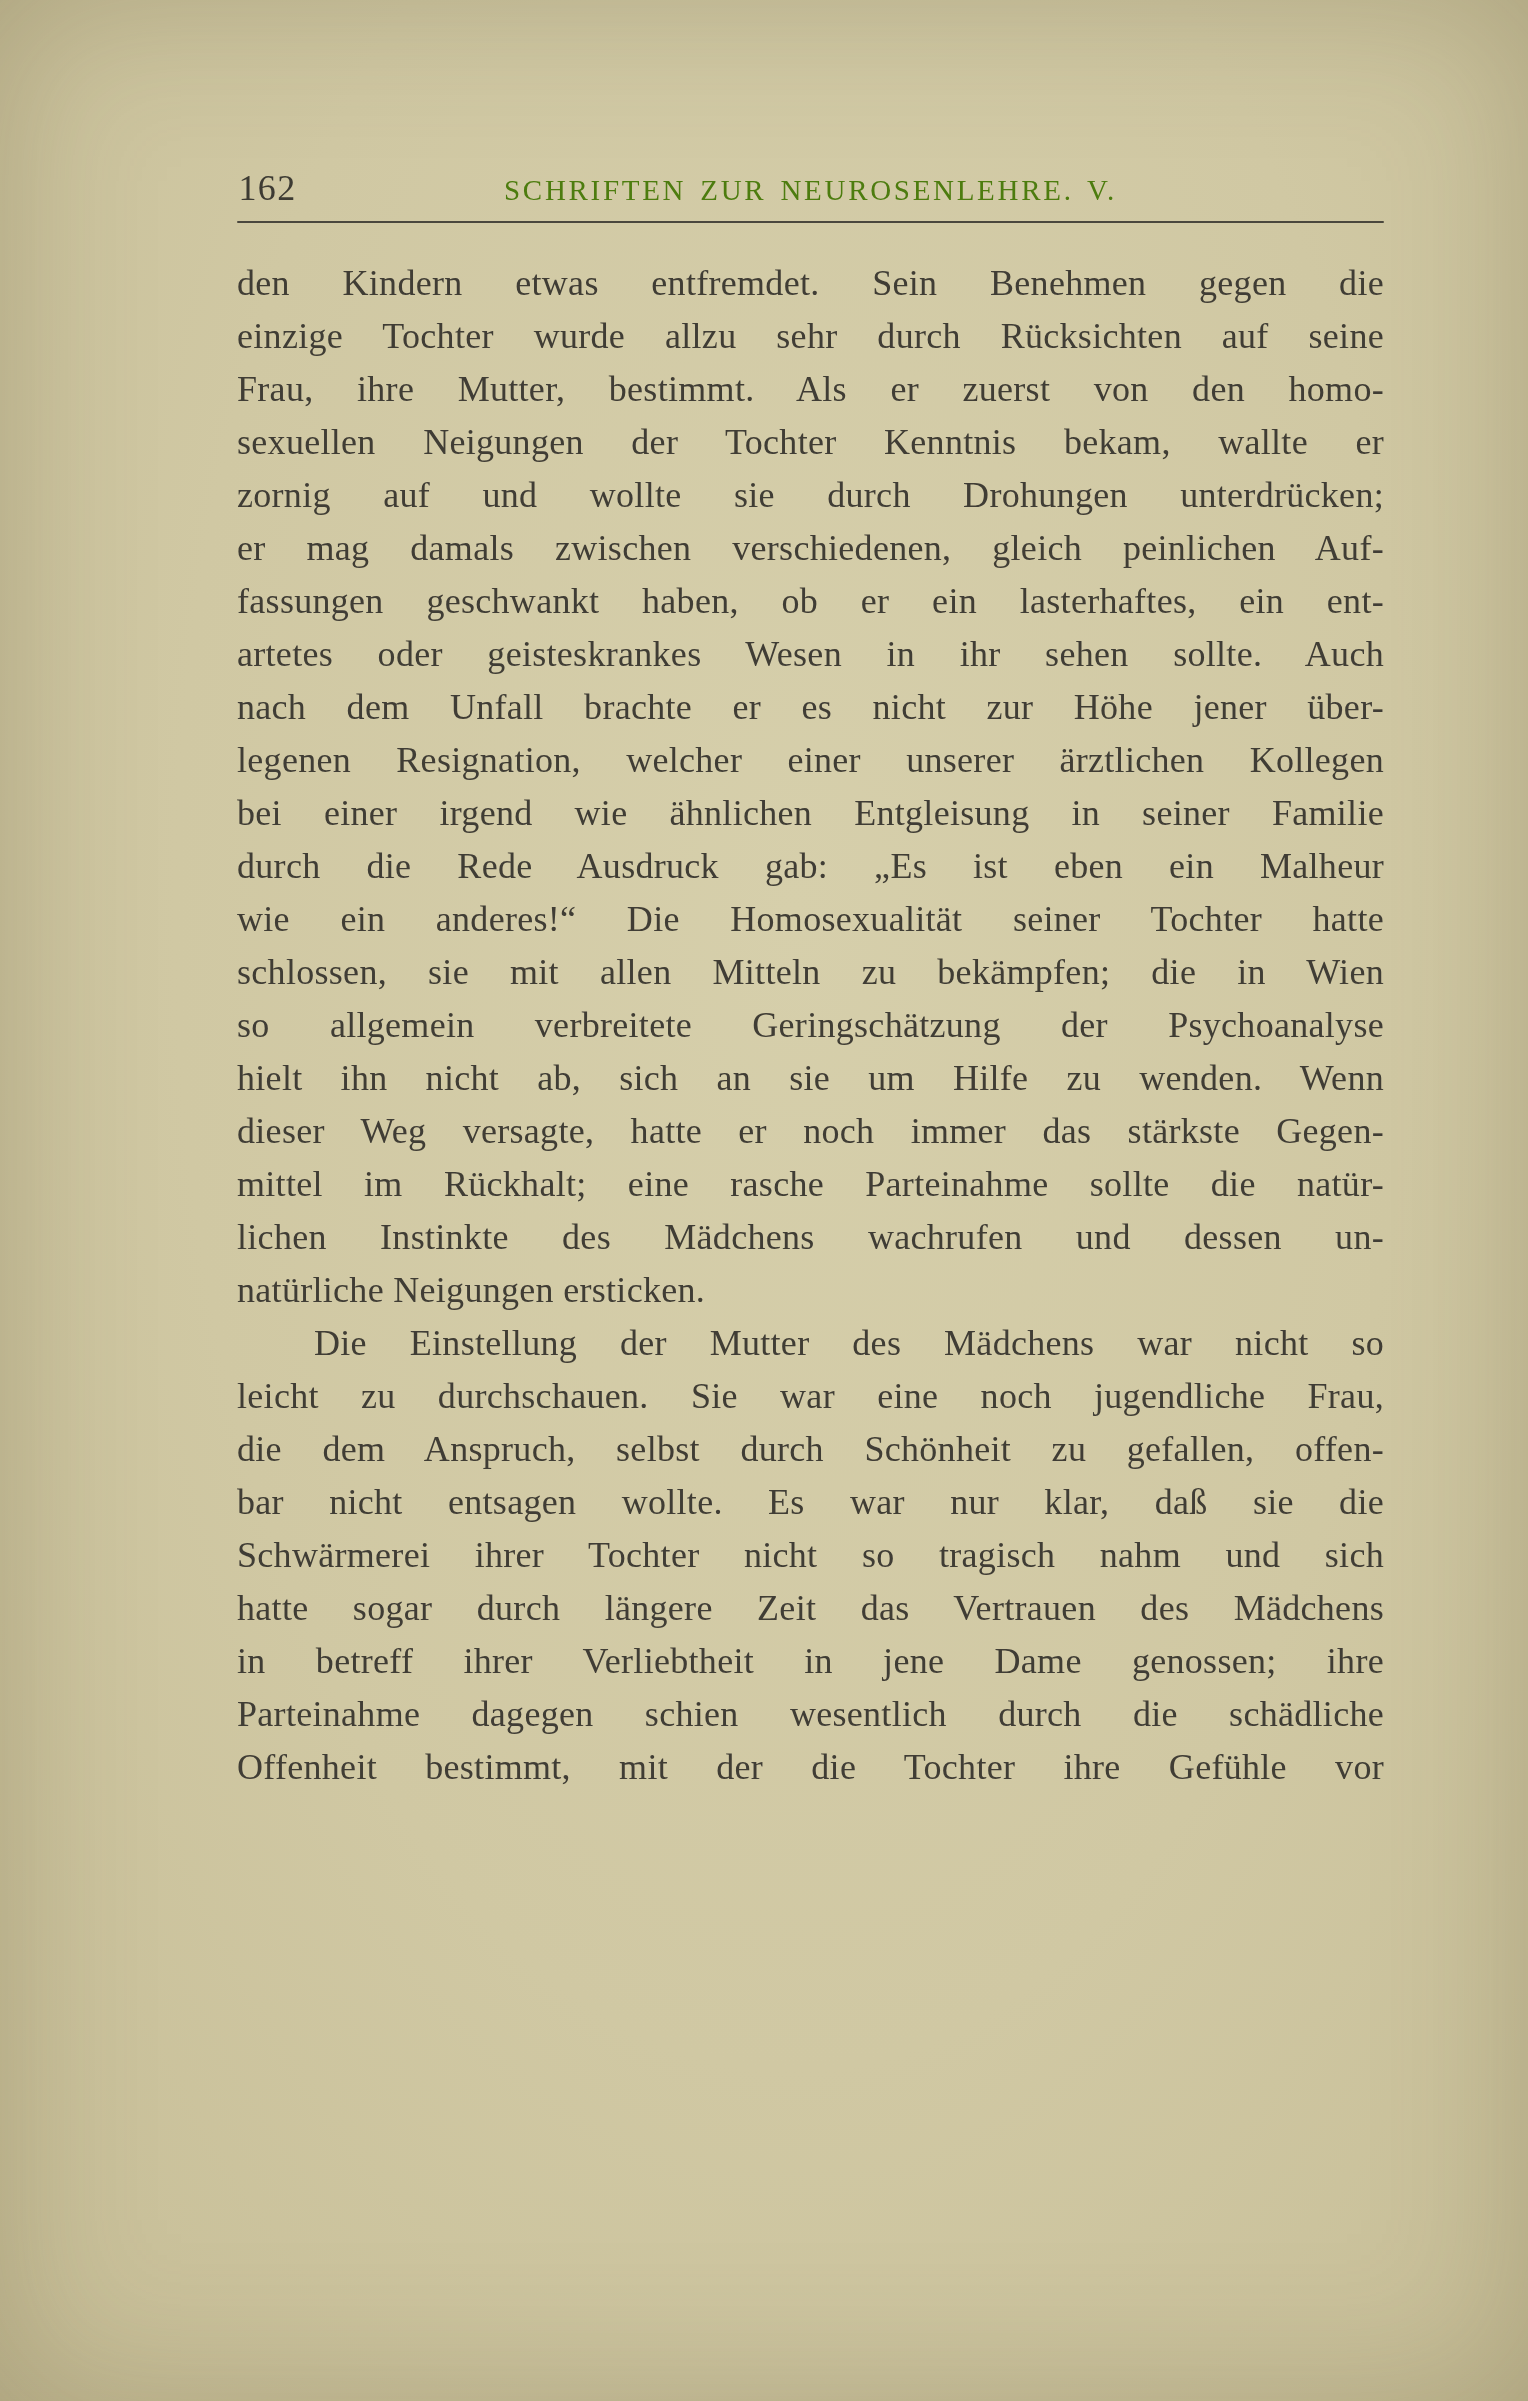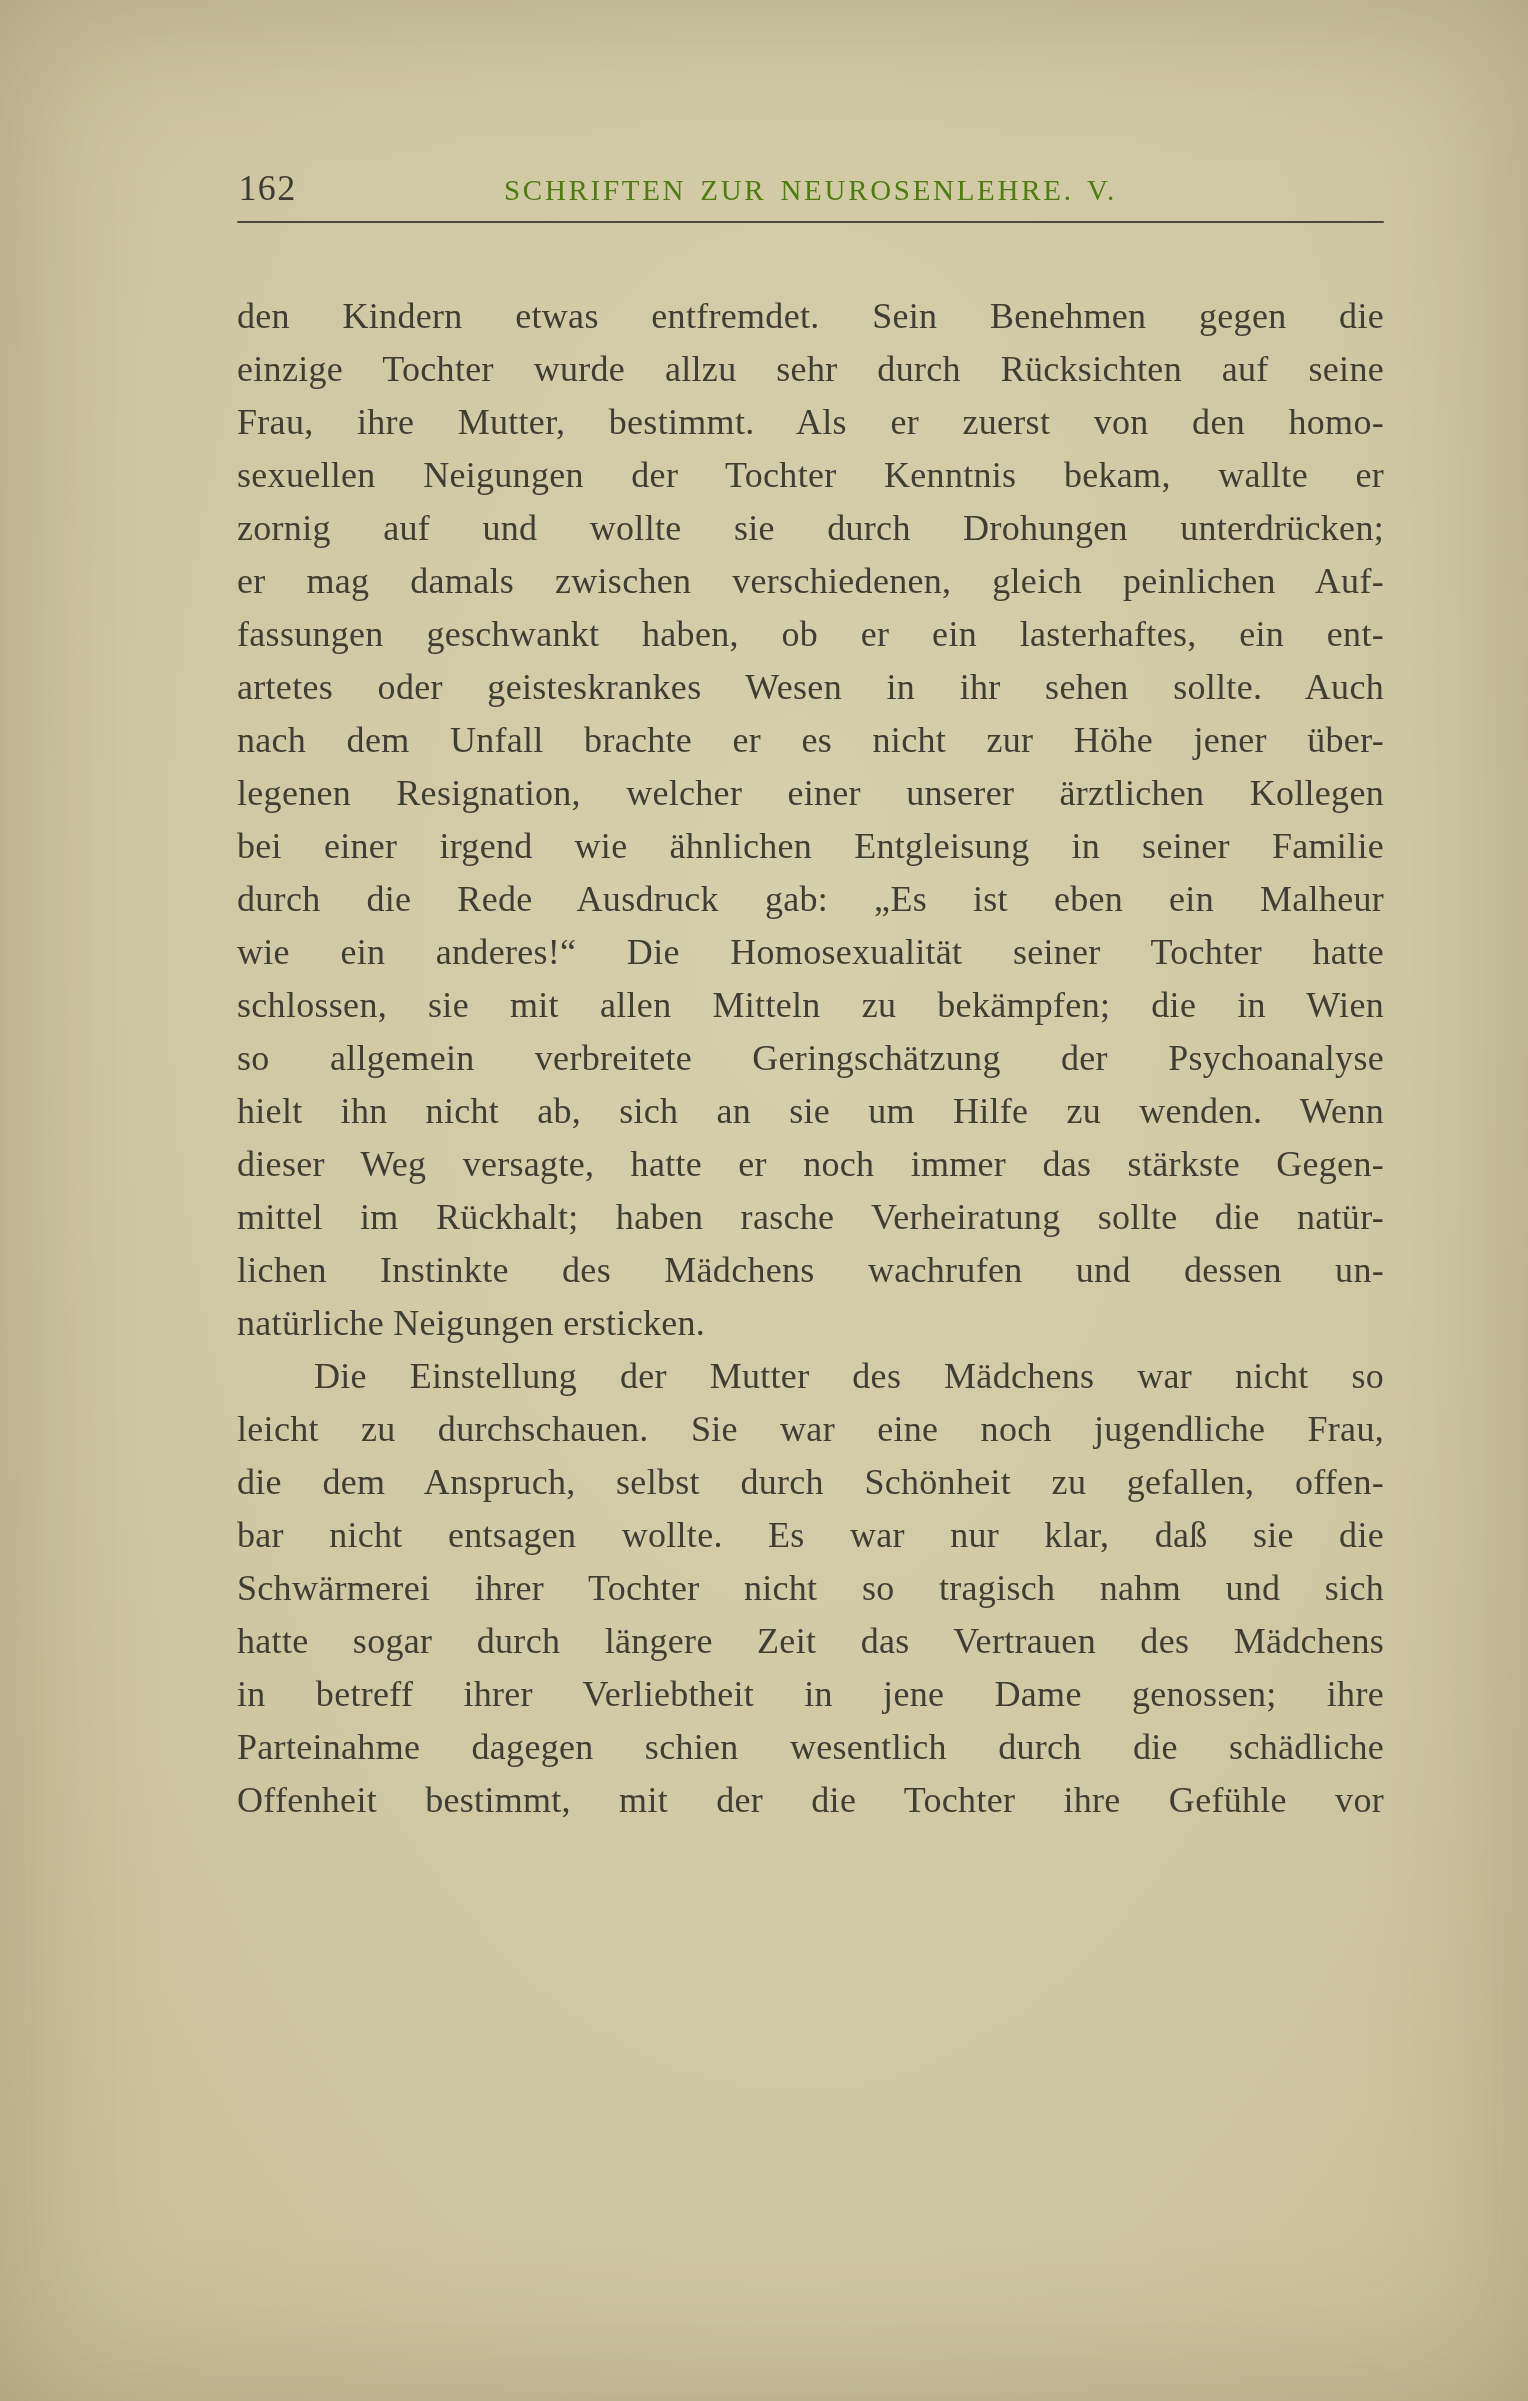--- a/index.html
+++ b/index.html
@@ -48,21 +48,21 @@
     color: #4d7c0f;
     word-spacing: 4.1px;
   }
   .header-rule {
     margin-top: 9.6px;
     height: 2.7px;
     background: #4a473d;
     border-radius: 1.4px;
   }
   .body-text {
-    margin-top: 67px;
+    margin-top: 34px;
     font-size: 36px;
     letter-spacing: 0.3px;
     color: #403d35;
   }
   .paragraph {
     margin: 0;
   }
   .line {
     height: 53px;
     line-height: 53px;
@@ -103,21 +103,21 @@
           <div class="line">artetes oder geisteskrankes Wesen in ihr sehen sollte. Auch</div>
           <div class="line">nach dem Unfall brachte er es nicht zur Höhe jener über-</div>
           <div class="line">legenen Resignation, welcher einer unserer ärztlichen Kollegen</div>
           <div class="line">bei einer irgend wie ähnlichen Entgleisung in seiner Familie</div>
           <div class="line">durch die Rede Ausdruck gab: „Es ist eben ein Malheur</div>
           <div class="line">wie ein anderes!“ Die Homosexualität seiner Tochter hatte</div>
           <div class="line">schlossen, sie mit allen Mitteln zu bekämpfen; die in Wien</div>
           <div class="line">so allgemein verbreitete Geringschätzung der Psychoanalyse</div>
           <div class="line">hielt ihn nicht ab, sich an sie um Hilfe zu wenden. Wenn</div>
           <div class="line">dieser Weg versagte, hatte er noch immer das stärkste Gegen-</div>
-          <div class="line">mittel im Rückhalt; haben rasche Verheiratung sollte die natür-</div>
+          <div class="line">mittel im Rückhalt; eine rasche Parteinahme sollte die natür-</div>
           <div class="line">lichen Instinkte des Mädchens wachrufen und dessen un-</div>
           <div class="line last-left">natürliche Neigungen ersticken.</div>
         </div>
         <div class="paragraph">
           <div class="line indent">Die Einstellung der Mutter des Mädchens war nicht so</div>
           <div class="line">leicht zu durchschauen. Sie war eine noch jugendliche Frau,</div>
           <div class="line">die dem Anspruch, selbst durch Schönheit zu gefallen, offen-</div>
           <div class="line">bar nicht entsagen wollte. Es war nur klar, daß sie die</div>
           <div class="line">Schwärmerei ihrer Tochter nicht so tragisch nahm und sich</div>
           <div class="line">hatte sogar durch längere Zeit das Vertrauen des Mädchens</div>

